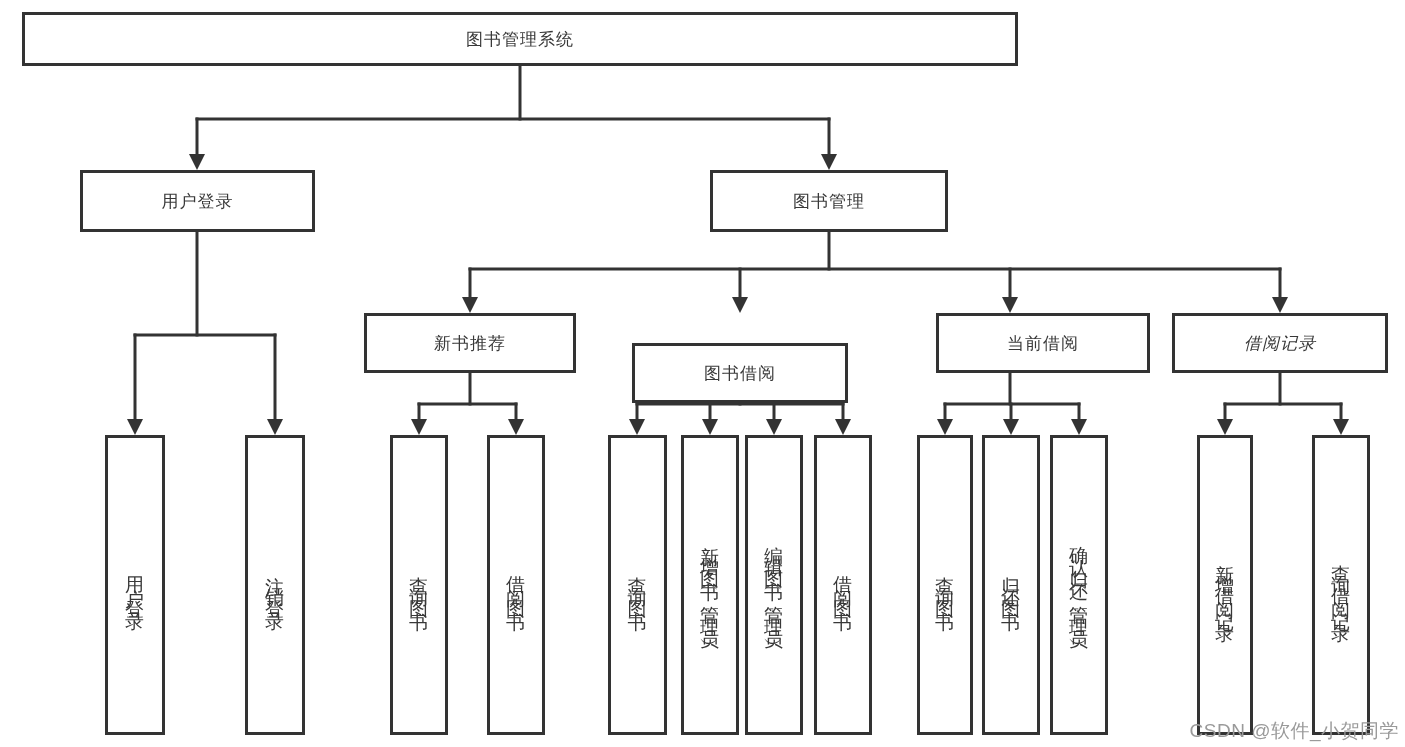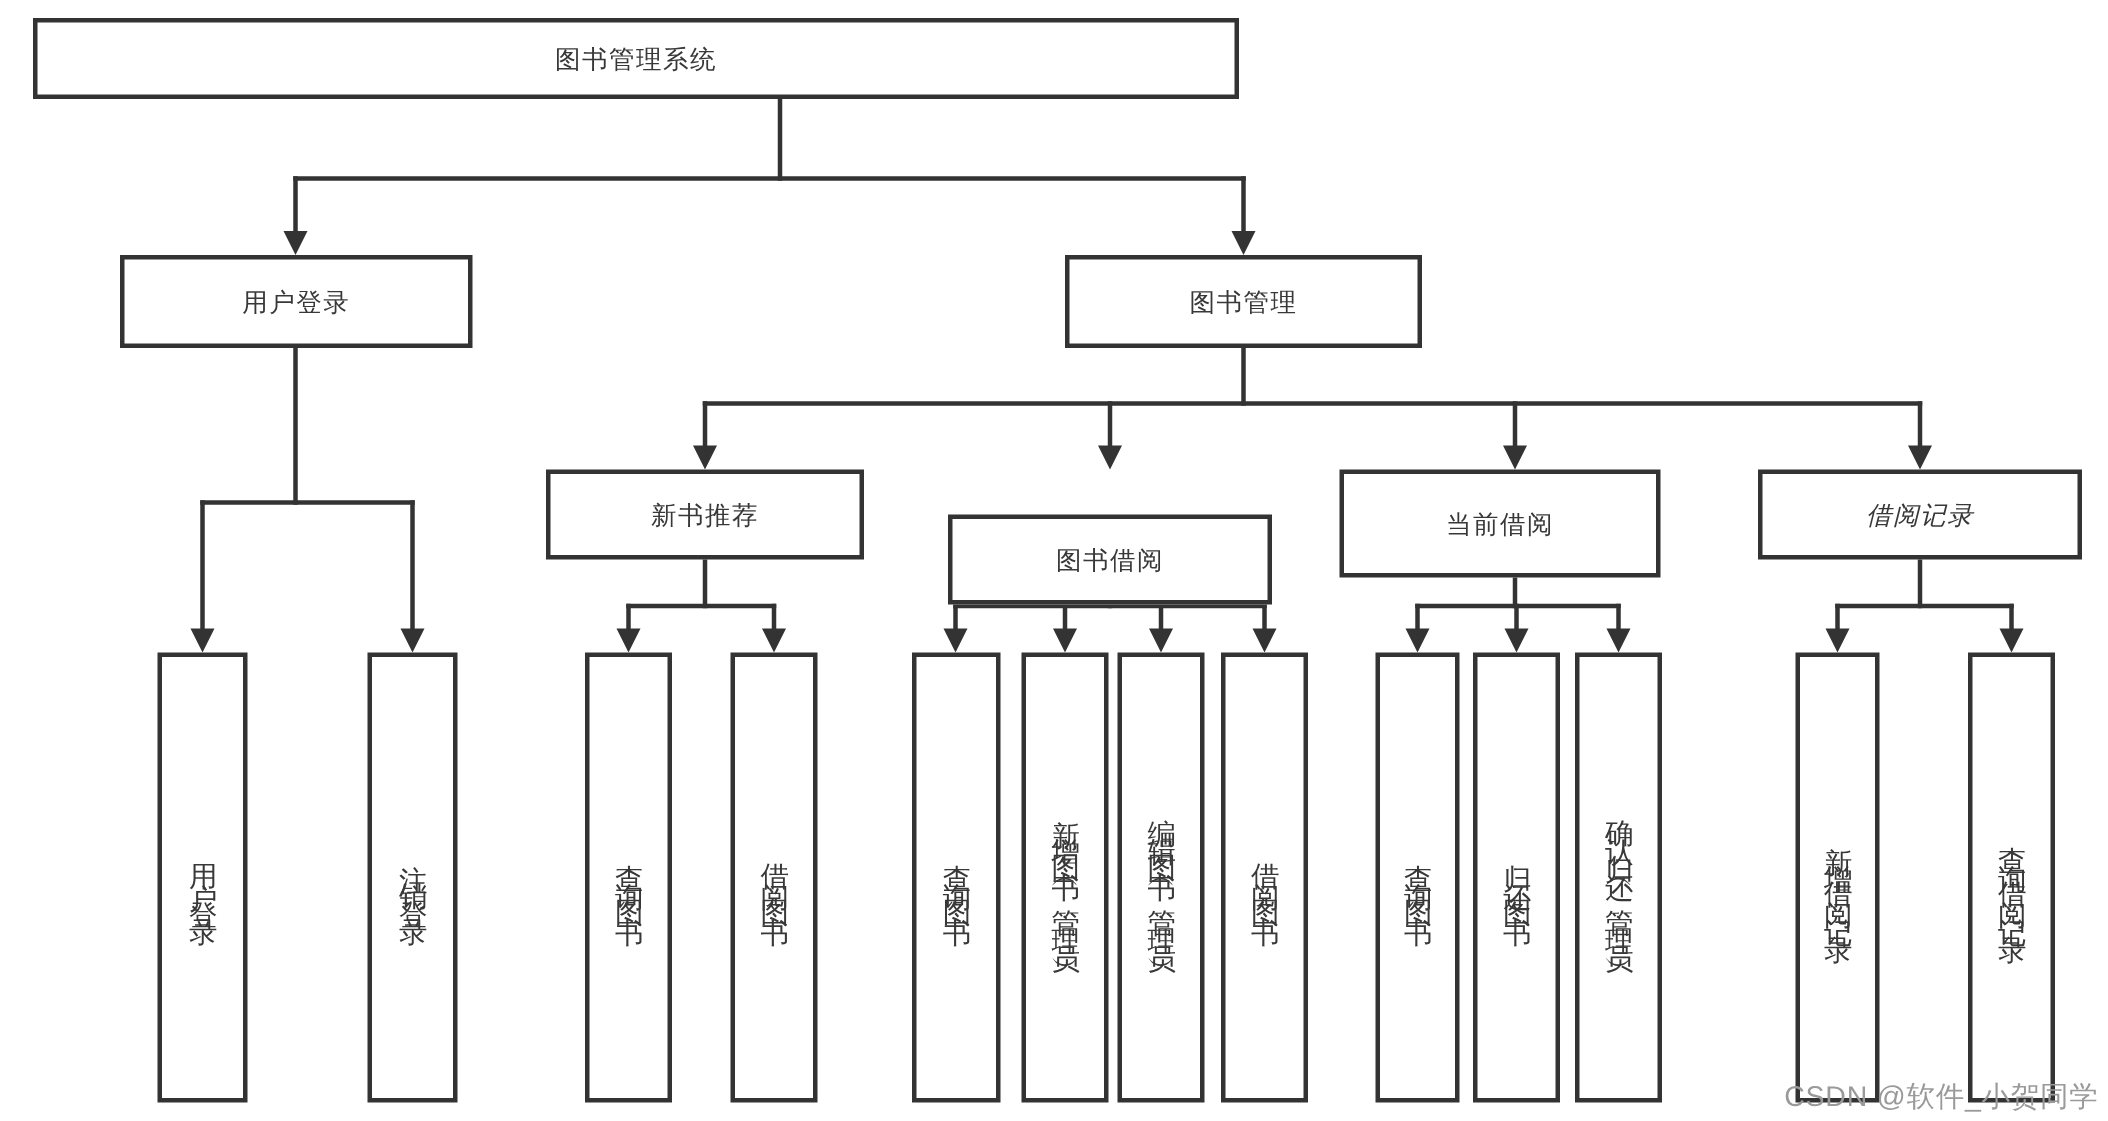--- a/index.html
+++ b/index.html
@@ -99,28 +99,28 @@
     <g>
       <line x1="1280" y1="373" x2="1280" y2="404"></line>
       <line x1="1225" y1="404" x2="1341" y2="404"></line>
       <line x1="1225" y1="404" x2="1225" y2="419"></line>
       <polygon points="1217,419 1233,419 1225,435"></polygon>
       <line x1="1341" y1="404" x2="1341" y2="419"></line>
       <polygon points="1333,419 1349,419 1341,435"></polygon>
     </g>
   </svg>
 
-  <div class="box" style="left:22px;top:12px;width:804px;height:54px;">图书管理系统</div>
+  <div class="box" style="left:22px;top:12px;width:996px;height:54px;">图书管理系统</div>
 
   <div class="box" style="left:80px;top:170px;width:235px;height:62px;">用户登录</div>
   <div class="box" style="left:710px;top:170px;width:238px;height:62px;">图书管理</div>
 
   <div class="box" style="left:364px;top:313px;width:212px;height:60px;">新书推荐</div>
   <div class="box" style="left:632px;top:313px;width:216px;height:60px;margin-top:30px;">图书借阅</div>
-  <div class="box" style="left:893px;top:313px;width:214px;height:72px;">当前借阅</div>
+  <div class="box" style="left:936px;top:313px;width:214px;height:60px;">当前借阅</div>
   <div class="box" style="left:1172px;top:313px;width:216px;height:60px;font-style:italic;">借阅记录</div>
 
   <div class="box leaf" style="left:105px;width:60px;">
     <span class="vtext">用户登录</span>
   </div>
   <div class="box leaf" style="left:245px;width:60px;">
     <span class="vtext">注销登录</span>
   </div>
 
   <div class="box leaf" style="left:390px;width:58px;">

